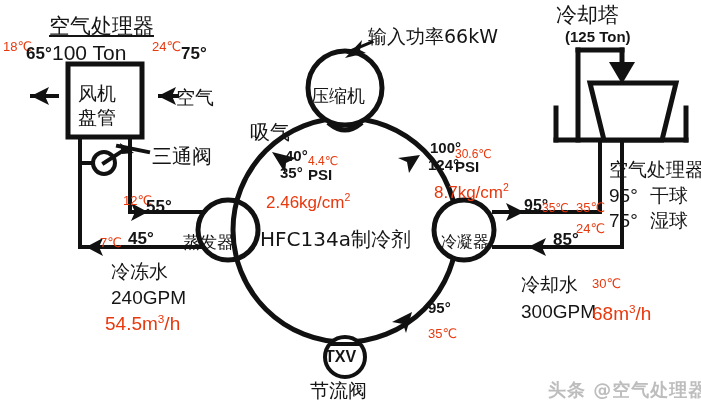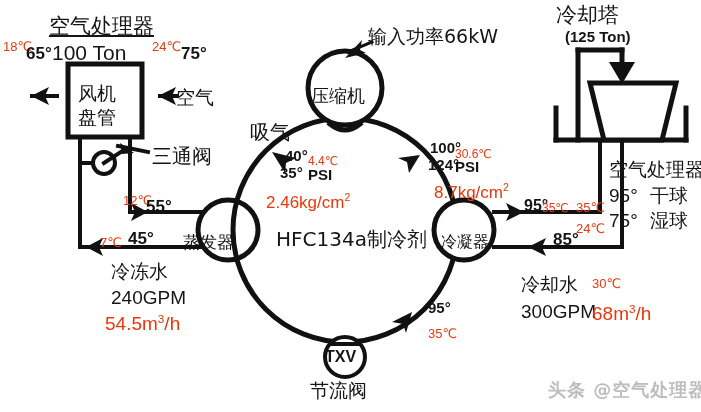--- a/index.html
+++ b/index.html
@@ -151,21 +151,21 @@
   <div class="lbl bk bold" style="left:280px;top:165px;font-size:15px;">35°</div>
   <div class="lbl bk bold" style="left:308px;top:167px;font-size:15px;">PSI</div>
   <div class="lbl rd" style="left:266px;top:192px;font-size:17px;"><span>2.46kg/cm</span><span class="sup">2</span></div>
 
   <div class="lbl bk bold" style="left:430px;top:140px;font-size:15px;">100°</div>
   <div class="lbl rd" style="left:455px;top:148px;font-size:12px;">30.6℃</div>
   <div class="lbl bk bold" style="left:428px;top:157px;font-size:15px;">124°</div>
   <div class="lbl bk bold" style="left:455px;top:159px;font-size:15px;">PSI</div>
   <div class="lbl rd" style="left:434px;top:182px;font-size:17px;"><span>8.7kg/cm</span><span class="sup">2</span></div>
 
-  <div class="lbl cn" style="left:260px;top:229px;font-size:20px;padding-left:16px;">HFC134a制冷剂</div>
+  <div class="lbl cn" style="left:260px;top:229px;font-size:20px;">HFC134a制冷剂</div>
 
   <div class="lbl cn" style="left:441px;top:234px;font-size:16px;">冷凝器</div>
 
   <div class="lbl bk bold" style="left:428px;top:300px;font-size:15px;">95°</div>
   <div class="lbl rd" style="left:428px;top:327px;font-size:13px;">35℃</div>
 
   <div class="lbl bk bold" style="left:325px;top:349px;font-size:16px;">TXV</div>
   <div class="lbl cn" style="left:310px;top:381px;font-size:19px;">节流阀</div>
 
   <div class="lbl cn" style="left:556px;top:5px;font-size:21px;text-align:right;">冷却塔</div>

